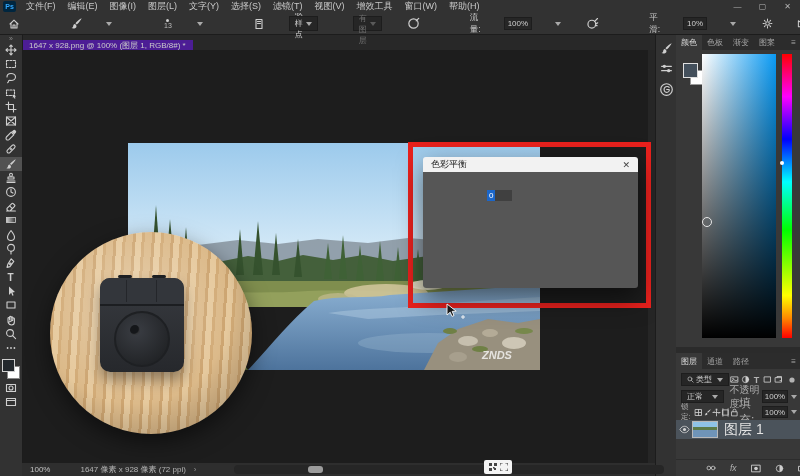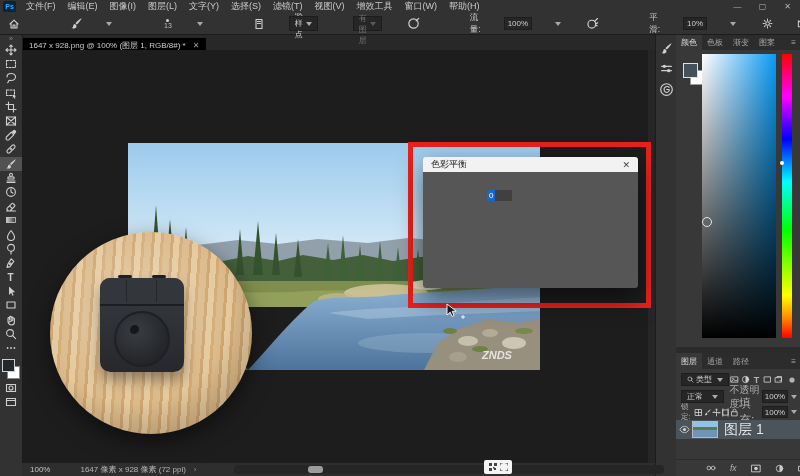--- a/index.html
+++ b/index.html
@@ -19,22 +19,22 @@
   .vsep{width:1px;height:14px;background:#262626;margin:0 5px;}
   .caret{width:0;height:0;border-left:3px solid transparent;border-right:3px solid transparent;border-top:4px solid #a9a9a9;margin-left:3px;}
   .fld{background:#262626;border:1px solid #1d1d1d;height:13px;display:flex;align-items:center;justify-content:center;
        color:#cfcfcf;font-size:8px;padding:0 3px;box-sizing:border-box;}
   .combo{background:#262626;border:1px solid #1d1d1d;height:15px;display:flex;align-items:center;
          color:#cfcfcf;font-size:8px;padding:0 5px;box-sizing:border-box;justify-content:space-between;}
   .icon{display:flex;align-items:center;justify-content:center;}
   .ic svg{display:block;}
   
   #tabstrip{left:22px;top:34px;width:633px;height:16px;background:#282828;}
-  #doctab{height:16px;background:#000000;display:inline-flex;align-items:center;padding:0 7px;
-          font-size:8px;color:#cbcbcb;white-space:nowrap;}
+  #doctab{height:16px;background:#4c1d95;display:inline-flex;align-items:center;padding:0 7px;
+          font-size:8px;color:#cbcbcb;white-space:nowrap;flex-direction:column;}
   #doctab .x{margin-left:7px;color:#9a9a9a;font-size:8px;}
   
   #toolbar{left:0;top:34px;width:22px;height:442px;background:#323232;border-right:1px solid #1c1c1c;z-index:8;}
   #toolbar .chev{color:#8a8a8a;font-size:7px;text-align:center;height:9px;line-height:9px;}
   .tool{width:22px;height:14.2px;display:flex;align-items:center;justify-content:center;}
   .tool.sel{background:#525252;}
   .tool svg{display:block;}
   
   #canvas{left:22px;top:50px;width:633px;height:413px;background:#1d1d1d;overflow:hidden;}
   #photo{left:106px;top:93px;width:412px;height:227px;}

